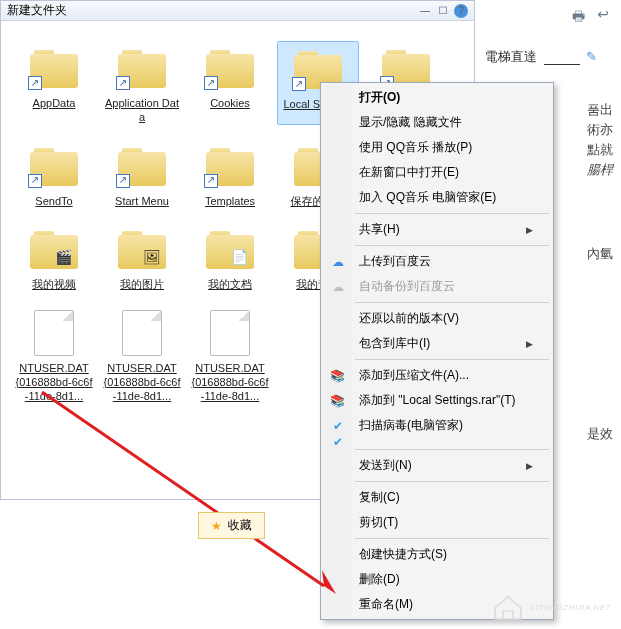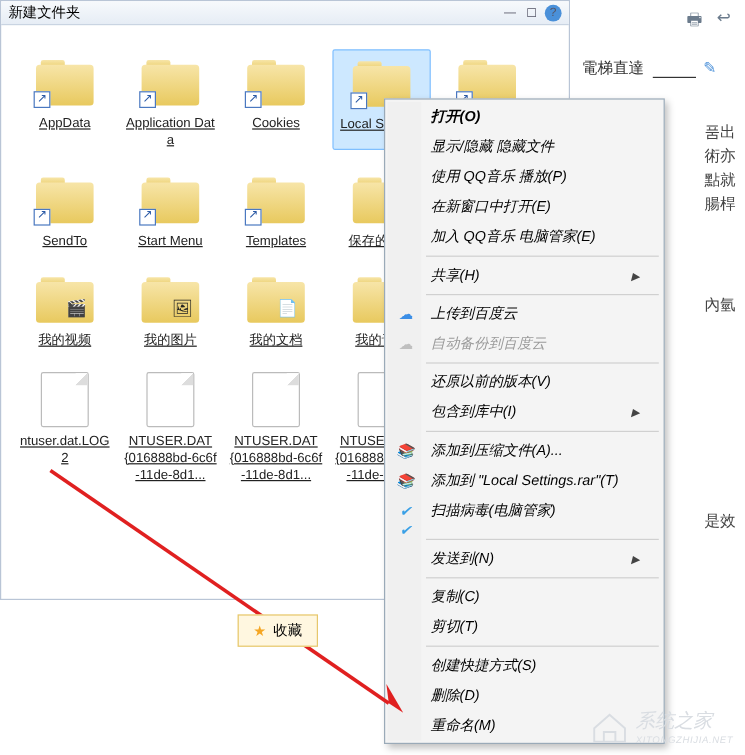--- a/index.html
+++ b/index.html
@@ -41,39 +41,39 @@
 .file-blank { width: 40px; height: 46px; background: #fff; border: 1px solid #bbb; border-radius: 2px; position: relative; }
 .file-blank::before { content: ""; position: absolute; top: 0; right: 0; width: 10px; height: 10px; background: linear-gradient(135deg,#fff 50%,#ddd 50%); }
 
 
 .context-menu {
   position: absolute; top: 82px; left: 320px; width: 234px;
   background: #f4f4f4; border: 1px solid #9aaab8; box-shadow: 3px 3px 6px rgba(0,0,0,0.25);
   font-size: 12px; padding: 2px;
 }
 .context-menu .gutter { position: absolute; top: 2px; bottom: 2px; left: 2px; width: 28px; background: #f0f0f0; }
-.menu-item { position: relative; padding: 4px 18px 4px 36px; cursor: pointer; display: flex; align-items: center; font-style: italic; }
+.menu-item { position: relative; padding: 4px 18px 4px 36px; cursor: pointer; display: flex; align-items: center; }
 .menu-item .arrow { margin-left: auto; font-size: 9px; color: #444; }
 .menu-item.disabled { color: #9a9a9a; }
 .menu-sep { height: 1px; background: #d0d0d0; margin: 3px 2px 3px 32px; }
 .menu-item .mi-icon { position: absolute; left: 6px; width: 18px; height: 18px; display: inline-flex; align-items: center; justify-content: center; font-size: 12px; }
 .menu-item.bold { font-weight: bold; }
 
 
 .red-arrow { position: absolute; top: 386px; left: 36px; pointer-events: none; }
 .red-arrow line { stroke: #e02020; stroke-width: 3; }
 .red-arrow polygon { fill: #e02020; }
 
 
 .fav-btn { position: absolute; top: 512px; left: 198px; padding: 4px 12px; border: 1px solid #e6c76b; background: #fff7e0; font-size: 12px; display: flex; align-items: center; gap: 6px; cursor: pointer; }
 .fav-btn .star { color: #f5a623; }
 
 
 .right-frag { position: absolute; right: 8px; font-size: 13px; color: #444; line-height: 1.6; }
-.rf1 { top: 100px; } .rf2 { top: 120px; } .rf3 { top: 140px; } .rf4 { top: 160px; }
+.rf1 { top: 100px; } .rf2 { top: 120px; } .rf3 { top: 140px; } .rf4 { top: 160px; font-style: italic; }
 .rf5 { top: 244px; } .rf6 { top: 424px; }
 
 
 .watermark { position: absolute; bottom: 8px; right: 10px; display: flex; align-items: center; gap: 6px; color: #d9dde2; font-size: 14px; font-style: italic; }
 .watermark .house { width: 32px; height: 28px; display: inline-block; }
 </style>
 </head>
 <body>
 
 <div class="top-right-icons">
@@ -235,26 +235,20 @@
             <div class="folder-overlay">🎵</div>
           </div>
         </div>
         <div class="lbl">我的音乐</div>
       </div>
       <div class="file-item" style="visibility: hidden;"></div>
       <div class="file-item">
         <div class="icon-wrap">
           <div class="file-blank"></div>
         </div>
-        <div class="lbl">ntuser.dat.LOG2</div>
-      </div>
-      <div class="file-item">
-        <div class="icon-wrap">
-          <div class="file-blank"></div>
-        </div>
         <div class="lbl">NTUSER.DAT{016888bd-6c6f-11de-8d1...</div>
       </div>
       <div class="file-item">
         <div class="icon-wrap">
           <div class="file-blank"></div>
         </div>
         <div class="lbl">NTUSER.DAT{016888bd-6c6f-11de-8d1...</div>
       </div>
       <div class="file-item">
         <div class="icon-wrap">
@@ -359,16 +353,15 @@
 <div class="right-frag rf3">點就</div>
 <div class="right-frag rf4">腸桿</div>
 <div class="right-frag rf5">內氫</div>
 <div class="right-frag rf6">是效</div>
 
 <div class="watermark">
   <svg class="house" viewBox="0 0 40 34">
       <path d="M4 18 L20 4 L36 18 L36 32 L4 32 Z M14 32 L14 22 L26 22 L26 32" fill="none" stroke="#d9dde2" stroke-width="2"></path>
     </svg>
   <div>
-    <div style="font-size:16px;">系统之家</div>
     <div style="font-size:8px; letter-spacing:0.5px;">XITONGZHIJIA.NET</div>
   </div>
 </div>
 
 </body></html>

